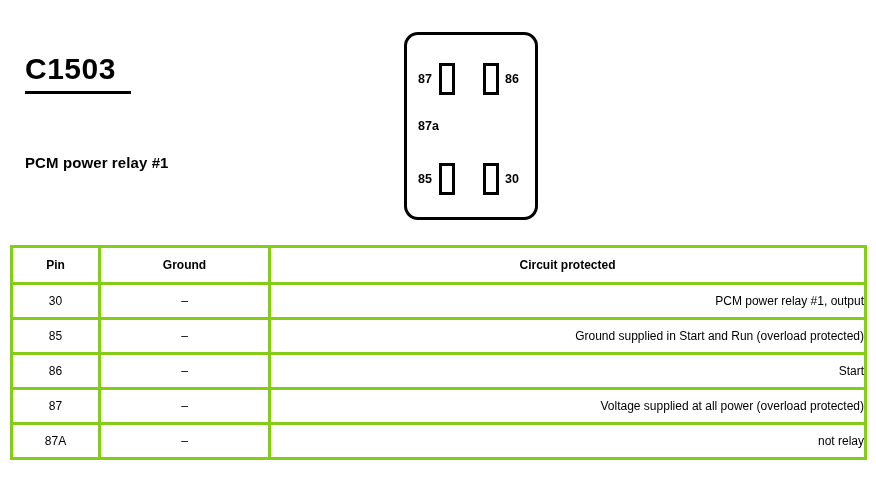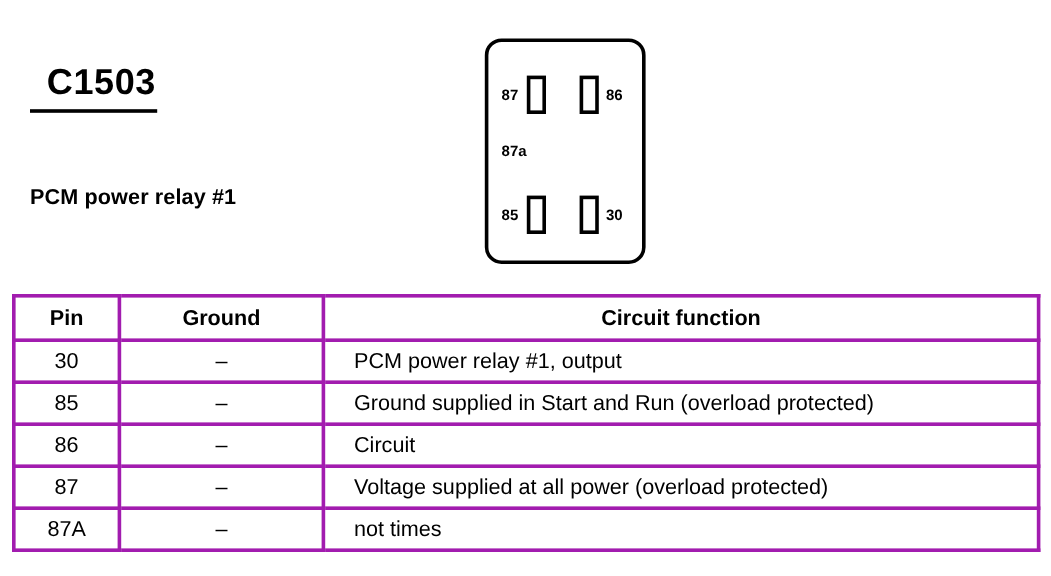--- a/index.html
+++ b/index.html
@@ -20,35 +20,34 @@
   
   #connector-title {
     position: absolute;
     left: 25px;
     top: 54px;
     font-size: 30px;
     font-weight: bold;
     letter-spacing: 0.5px;
     line-height: 1;
     white-space: nowrap;
-    margin-left: 14px;
   }
   #title-underline {
     position: absolute;
     left: 25px;
     top: 91px;
     width: 106px;
     height: 3px;
     background: #000000;
   }
   #connector-subtitle {
     position: absolute;
     left: 25px;
     top: 155px;
-    font-size: 18px;
+    font-size: 15px;
     font-weight: bold;
     letter-spacing: 0.1px;
     line-height: 1.1;
     white-space: nowrap;
   }
 
   
   #relay-diagram {
     position: absolute;
     left: 404px;
@@ -102,38 +101,38 @@
     border-collapse: collapse;
     table-layout: fixed;
     background: #ffffff;
   }
   #pinout-table col.col-pin      { width: 88px; }
   #pinout-table col.col-circuit  { width: 170px; }
   #pinout-table col.col-function { width: 596px; }
 
   #pinout-table th,
   #pinout-table td {
-    border: 3px solid #a21caf;
+    border: 3px solid #84cc16;
     height: 32px;
     padding: 0;
-    font-size: 18px;
+    font-size: 12px;
     line-height: 1;
   }
   #pinout-table th {
     font-weight: bold;
     text-align: center;
     height: 34px;
   }
   #pinout-table td.cell-pin,
   #pinout-table td.cell-circuit {
     text-align: center;
     font-weight: normal;
   }
   #pinout-table td.cell-function {
-    text-align: left;
+    text-align: right;
     padding-left: 24px;
     font-weight: normal;
   }
 </style>
 </head>
 <body>
 
 <div id="connector-title">C1503</div>
 <div id="title-underline"></div>
 <div id="connector-subtitle">PCM power relay #1</div>
@@ -157,43 +156,43 @@
 <table id="pinout-table">
   <colgroup>
     <col class="col-pin">
     <col class="col-circuit">
     <col class="col-function">
   </colgroup>
   <thead>
     <tr>
       <th>Pin</th>
       <th>Ground</th>
-      <th>Circuit function</th>
+      <th>Circuit protected</th>
     </tr>
   </thead>
   <tbody>
     <tr>
       <td class="cell-pin">30</td>
       <td class="cell-circuit">–</td>
       <td class="cell-function">PCM power relay #1, output</td>
     </tr>
     <tr>
       <td class="cell-pin">85</td>
       <td class="cell-circuit">–</td>
       <td class="cell-function">Ground supplied in Start and Run (overload protected)</td>
     </tr>
     <tr>
       <td class="cell-pin">86</td>
       <td class="cell-circuit">–</td>
-      <td class="cell-function">Circuit</td>
+      <td class="cell-function">Start</td>
     </tr>
     <tr>
       <td class="cell-pin">87</td>
       <td class="cell-circuit">–</td>
       <td class="cell-function">Voltage supplied at all power (overload protected)</td>
     </tr>
     <tr>
       <td class="cell-pin">87A</td>
       <td class="cell-circuit">–</td>
-      <td class="cell-function">not times</td>
+      <td class="cell-function">not relay</td>
     </tr>
   </tbody>
 </table>
 
 </body></html>

